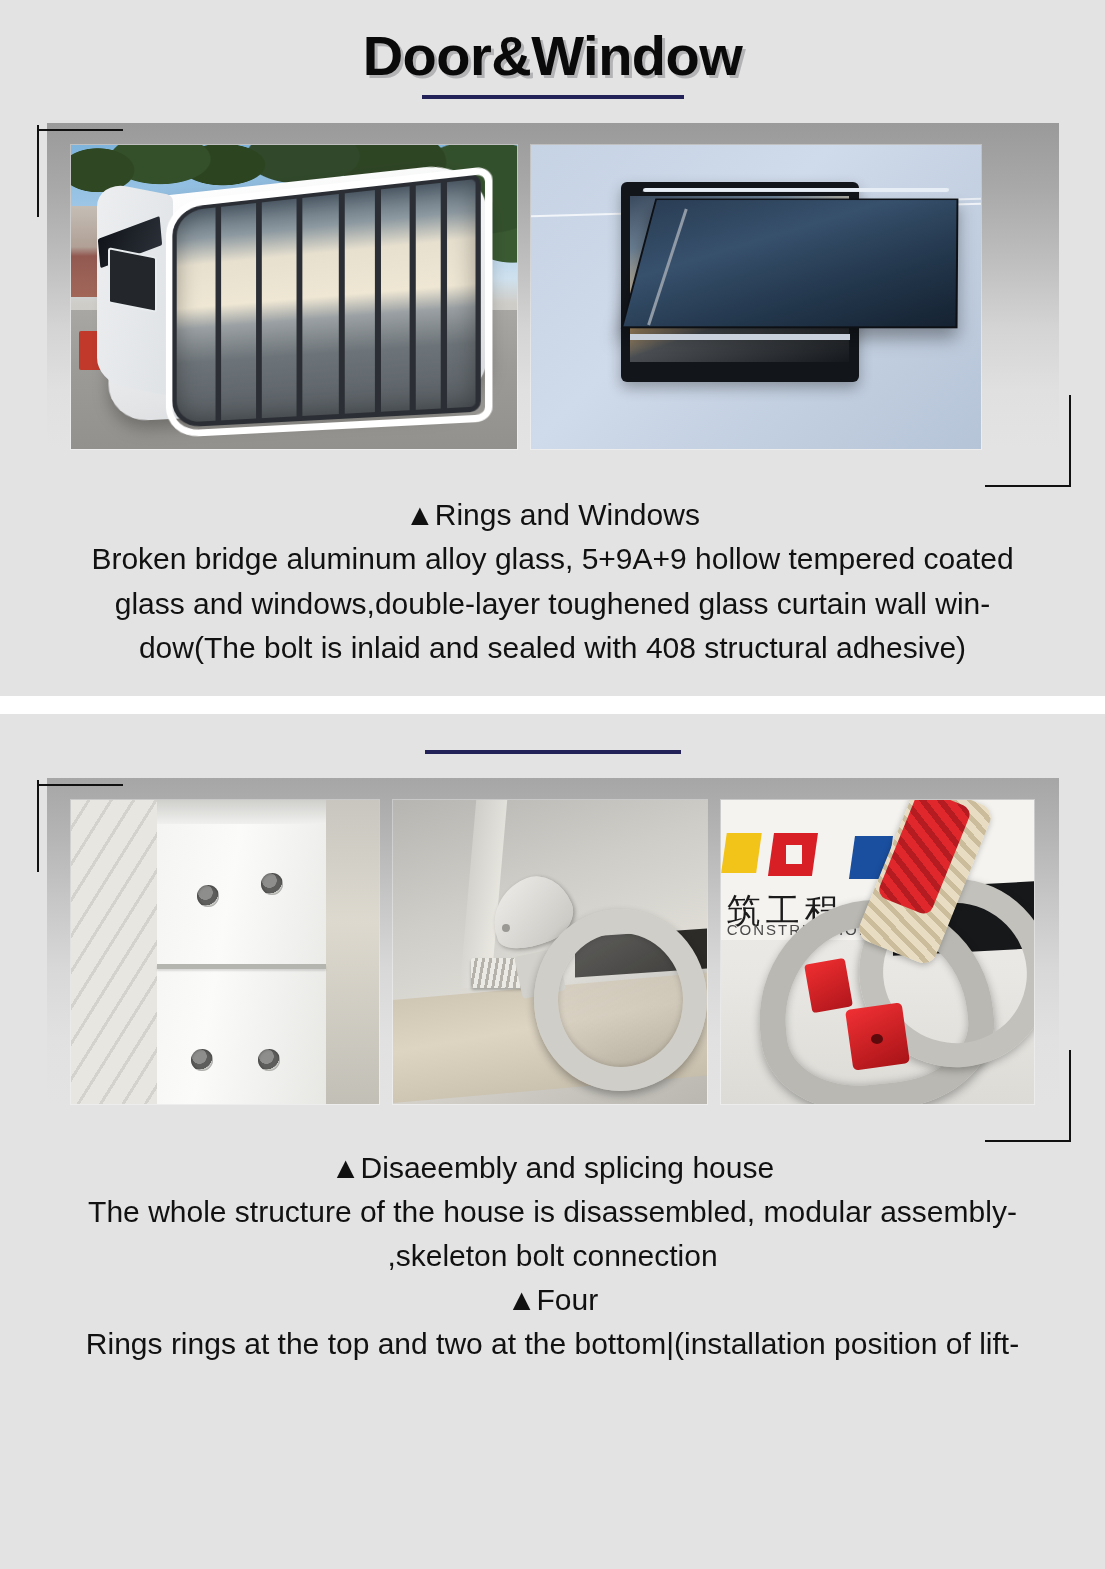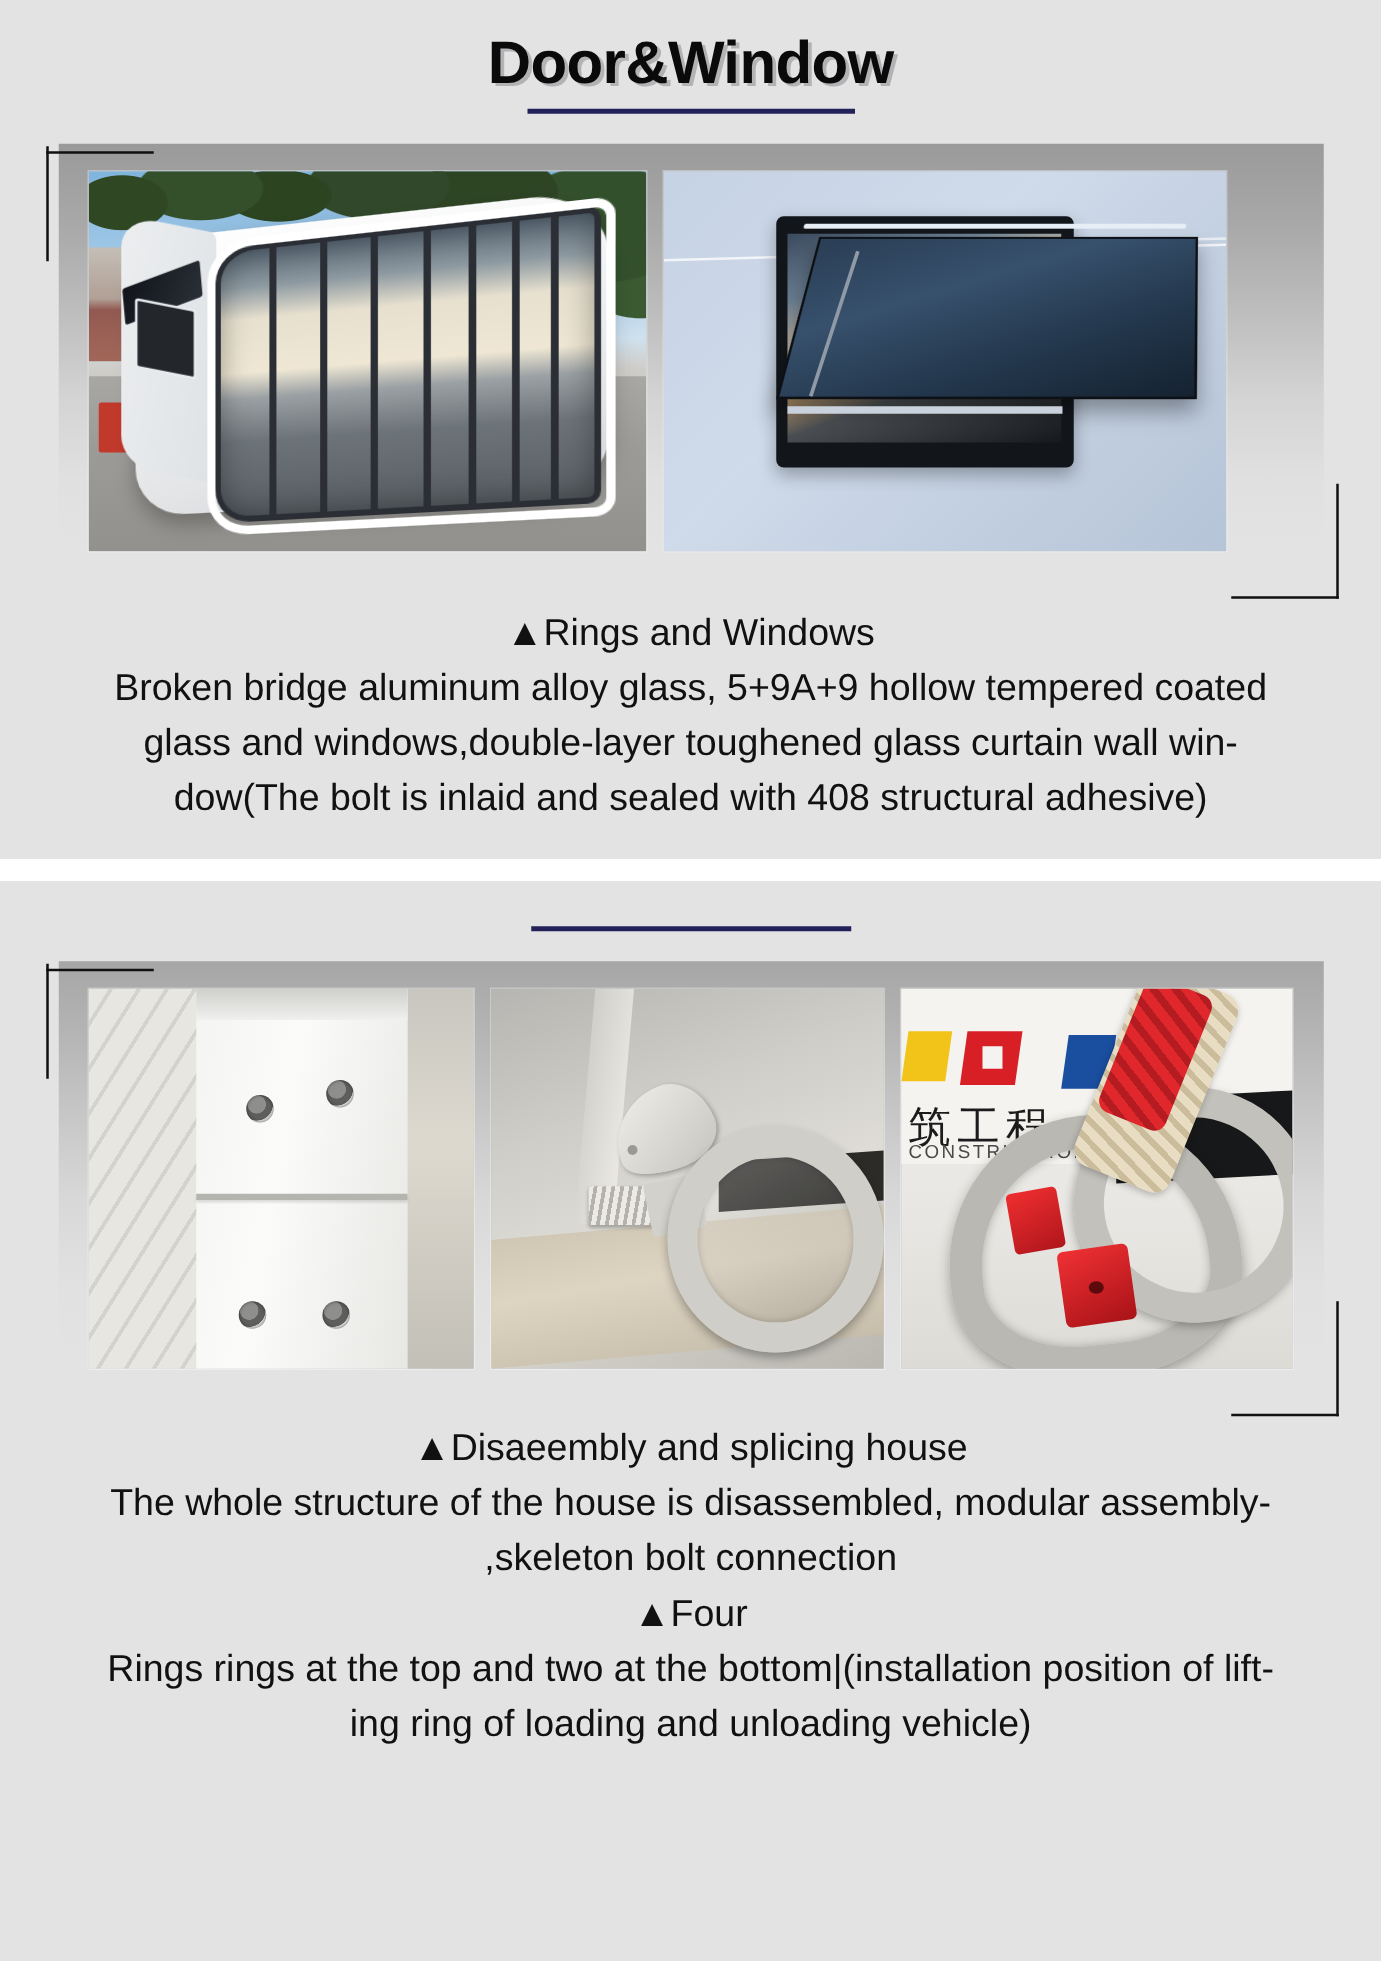--- a/index.html
+++ b/index.html
@@ -13,21 +13,21 @@
   .page{position:relative;width:1105px;height:1569px;}
 
   
   .section{position:relative;width:1105px;background:#e3e3e3;}
   .divider{width:1105px;height:18px;background:#ffffff;}
 
   
   .sec-title-wrap{text-align:center;padding-top:26px;}
   .sec-title{
     display:inline-block;
-    font-size:48px;
+    font-size:56px;
     font-weight:bold;
     color:#0a0a0a;
     letter-spacing:-0.5px;
     line-height:1.06;
     text-shadow:3px 3px 0 rgba(140,140,145,.55);
   }
   .sec-underline{
     width:262px;height:4px;background:#222259;
     margin:10px auto 0 auto;
   }
@@ -348,17 +348,16 @@
 
       </div>
     </div>
 
     <div class="caption">
       <span class="cap-head">▲Disaeembly and splicing house</span>
       <span class="ln">The whole structure of the house is disassembled, modular assembly-</span>
       <span class="ln">,skeleton bolt connection</span>
       <span class="cap-head">▲Four</span>
       <span class="ln">Rings rings at the top and two at the bottom|(installation position of lift-</span>
-      <span class="ln">ing ring of loading and unloading vehicle)</span>
     </div>
   </div>
 
 </div>
 
 </body></html>

